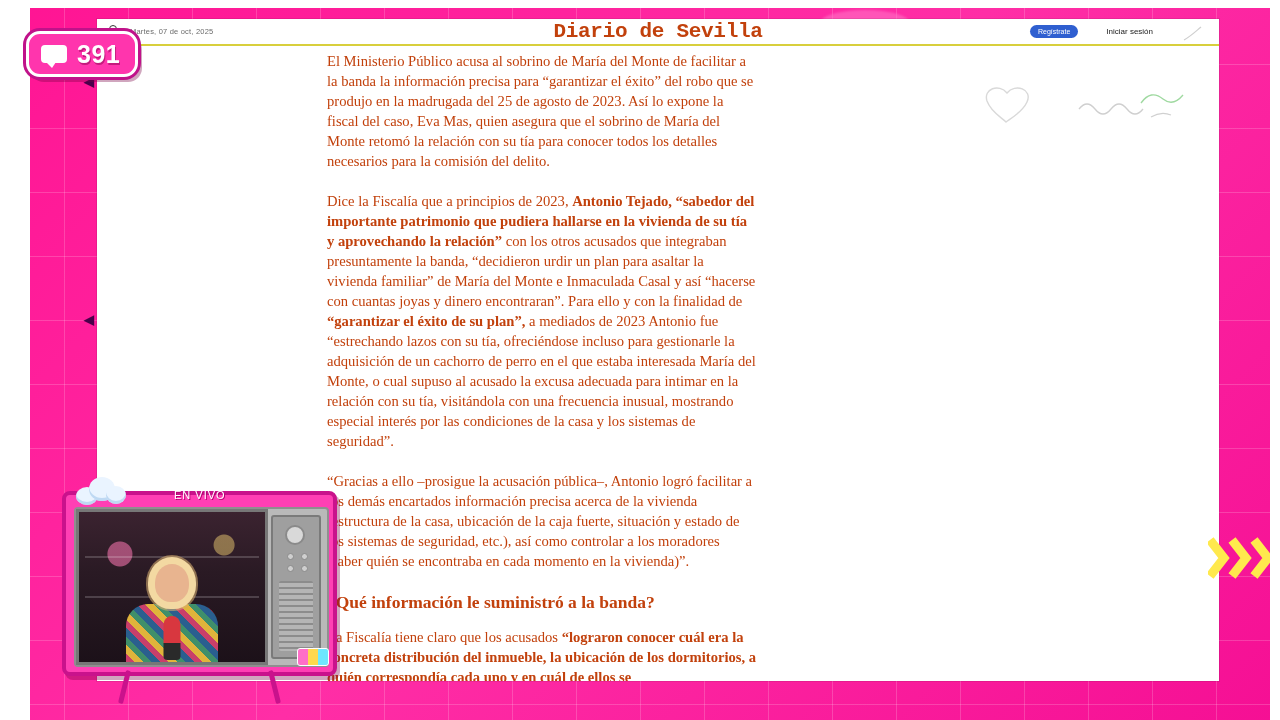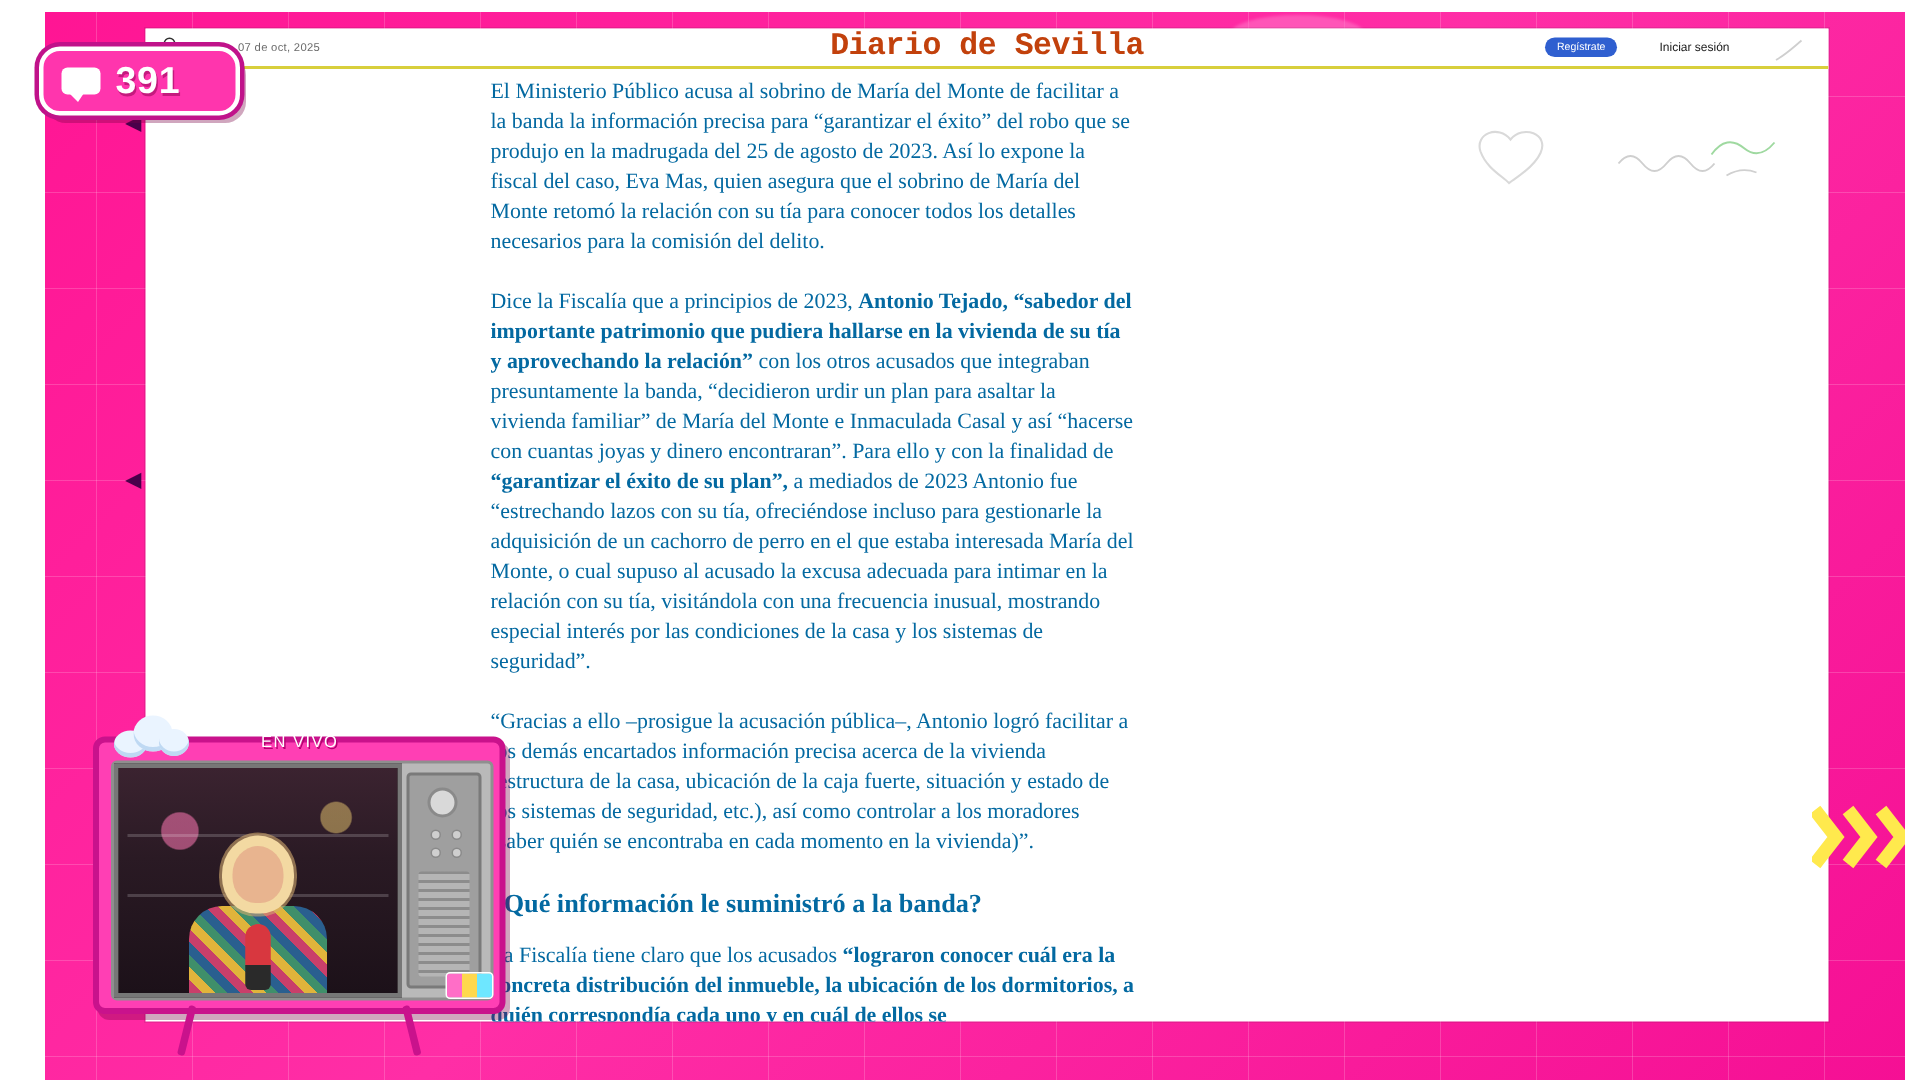--- a/index.html
+++ b/index.html
@@ -127,21 +127,21 @@
     position: relative;
   }
   .hdr-swirl svg { display: block; }
 
   
   #article {
     position: absolute;
     left: 230px;
     top: 32px;
     width: 430px;
-    color: #0369a1;
+    color: #c2410c;
     font-family: "Liberation Serif", serif;
   }
   #article p {
     margin: 0 0 20px 0;
     font-size: 14.6px;
     line-height: 20px;
     text-align: left;
   }
   #article p b { font-weight: 700; }
   #article h2 {
@@ -158,21 +158,21 @@
   }
 
   
   .deco { position: absolute; pointer-events: none; }
 
   
   #counter {
     position: absolute;
     left: 26px;
     top: 31px;
-    width: 134px;
+    width: 112px;
     height: 46px;
     background: #ff35ad;
     border: 3px solid #ffffff;
     border-radius: 14px;
     box-shadow: 0 0 0 3px #c0128a, 4px 5px 0 0 rgba(120,0,70,.35);
     display: flex;
     align-items: center;
     gap: 10px;
     padding-left: 12px;
     box-sizing: border-box;

